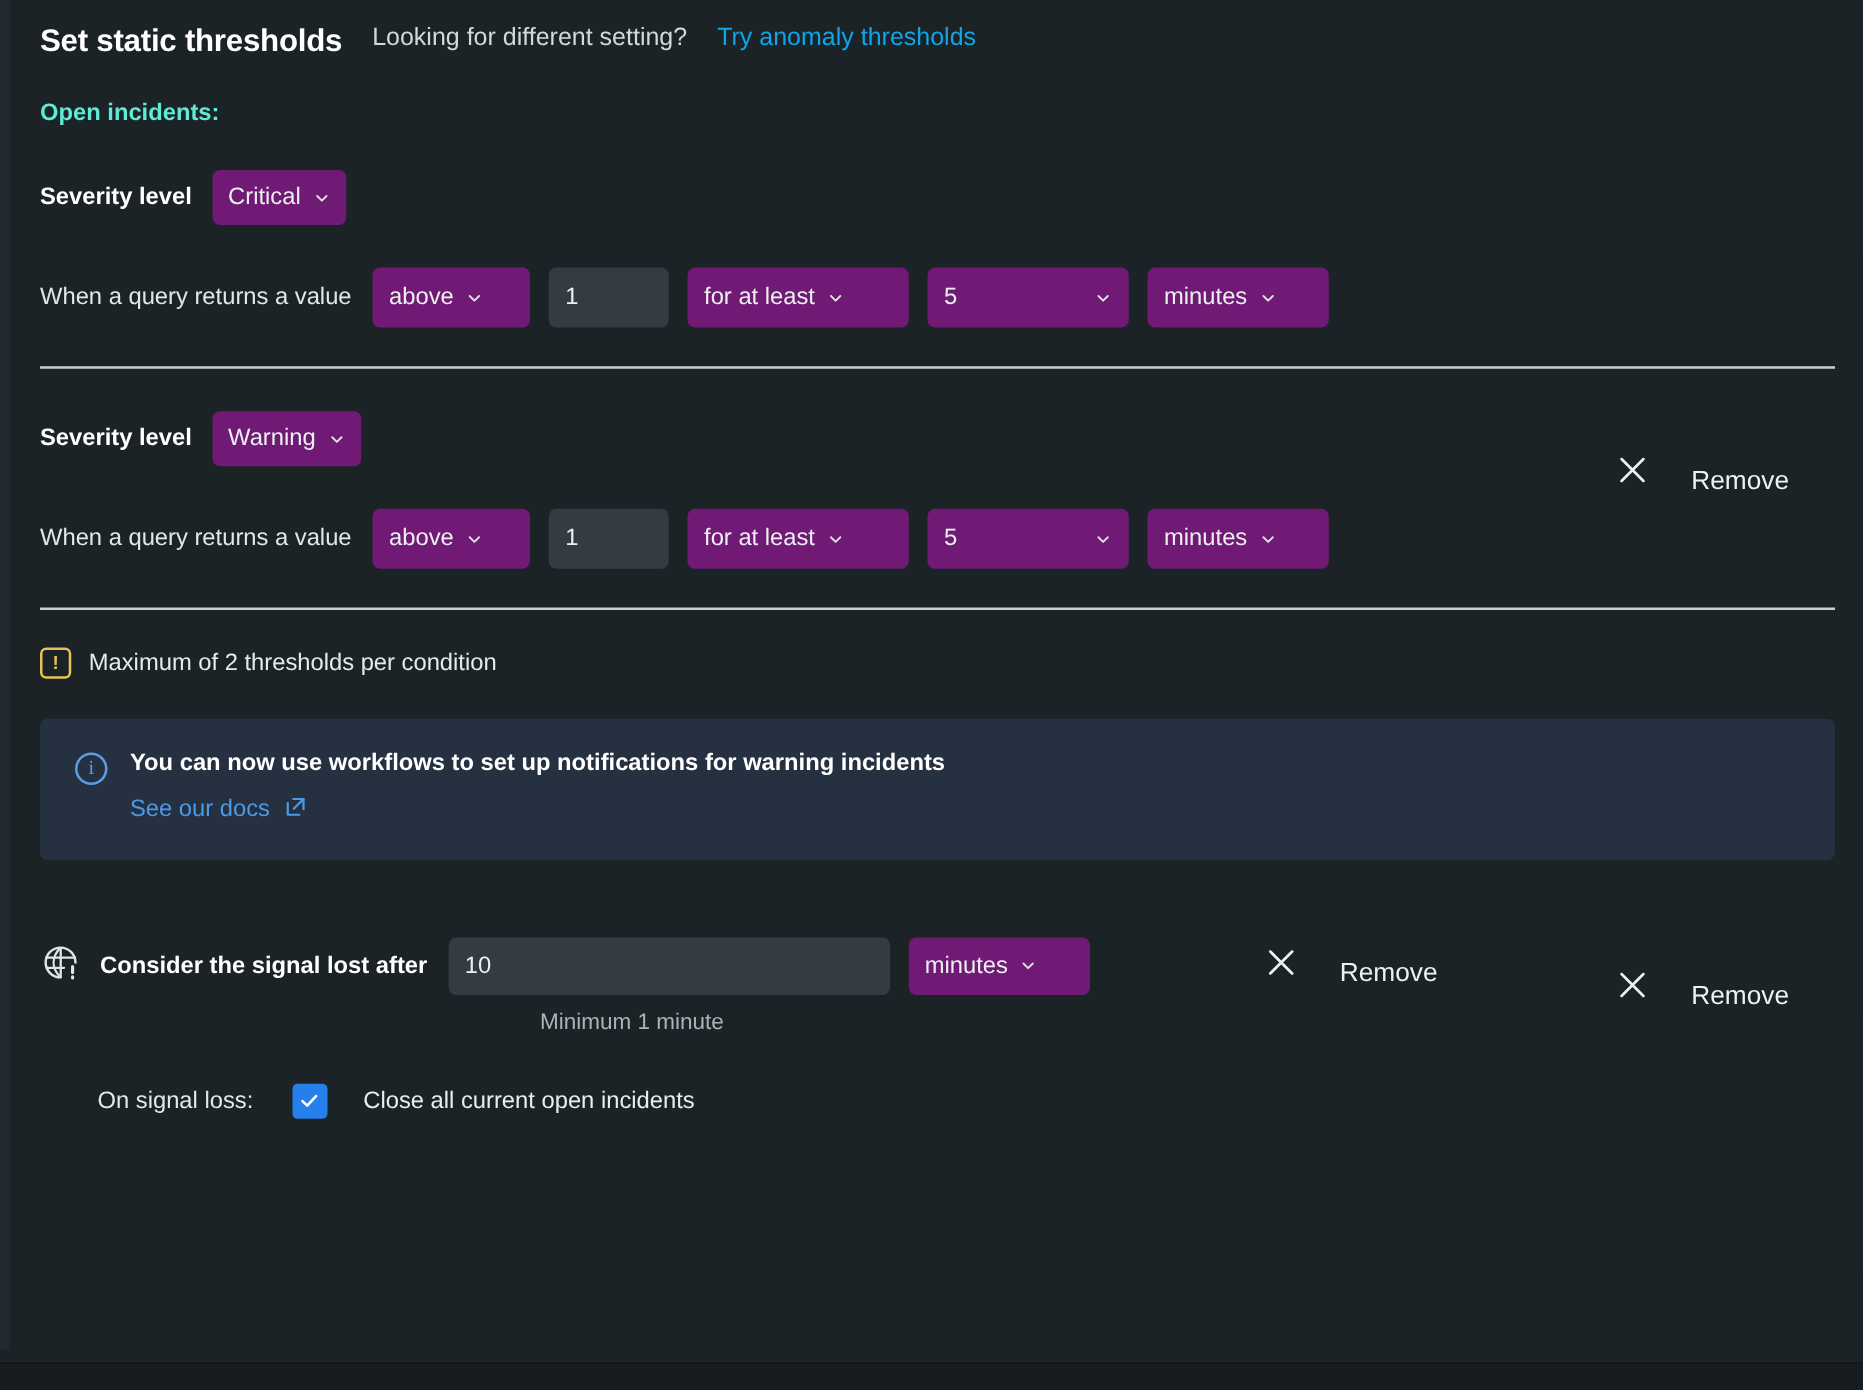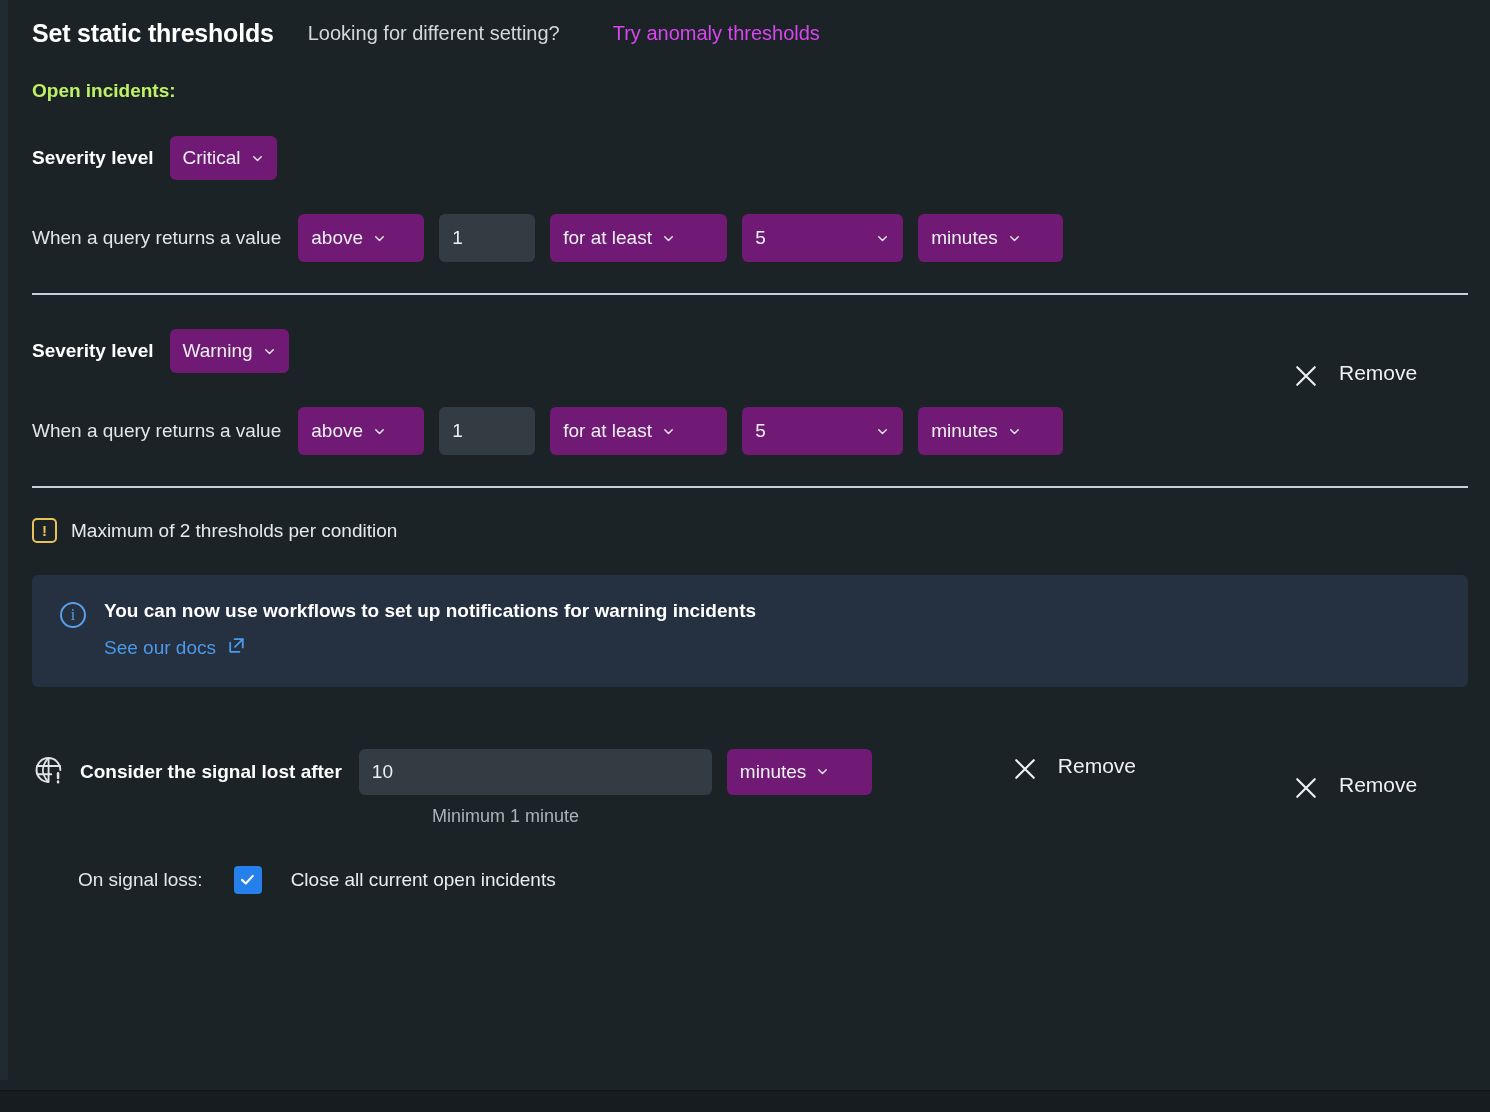--- a/index.html
+++ b/index.html
@@ -35,50 +35,49 @@
     width: 1490px; height: 22px;
     background: #161c1f;
     border-top: 1px solid #0f1416;
   }
 
   .content { position: absolute; left: 0; top: 0; width: 1490px; }
 
   
   .header-row {
     display: flex;
-    align-items: center;
-    gap: 34px;
+    align-items: flex-start;
+    gap: 24px;
     padding: 19px 0 0 32px;
   }
   .title {
     font-size: 25px;
     font-weight: bold;
     color: #ffffff;
     letter-spacing: -0.2px;
   }
   .subtitle-q {
     font-size: 20px;
     color: #d3d8da;
   }
   .link {
-    color: #d946ef;
+    color: #0ea5e9;
     font-size: 20px;
     cursor: pointer;
-    margin-left: 19px;
   }
   .lead {
     padding: 30px 0 0 32px;
     font-size: 19px;
     color: #dadfe1;
   }
   .open-incidents {
     padding: 32px 0 0 32px;
     font-size: 19px;
     font-weight: bold;
-    color: #bef264;
+    color: #5eead4;
   }
 
   
   .threshold-block { padding: 0 0 0 32px; position: relative; }
 
   .sev-row {
     display: flex;
     align-items: center;
     height: 50px;
     margin-top: 31px;
@@ -128,22 +127,22 @@
   }
 
   .sev-select { height: 44px; font-size: 19px; padding: 0 12px; }
 
   .gap { width: 15px; flex: 0 0 15px; }
 
   
   .remove-btn {
     position: absolute;
     display: flex;
-    align-items: flex-start;
-    gap: 18px;
+    align-items: flex-end;
+    gap: 32px;
     cursor: pointer;
     background: none;
     border: none;
     color: #eef1f2;
     font-size: 21px;
     font-family: "Liberation Sans", sans-serif;
     padding: 0;
   }
 
   

